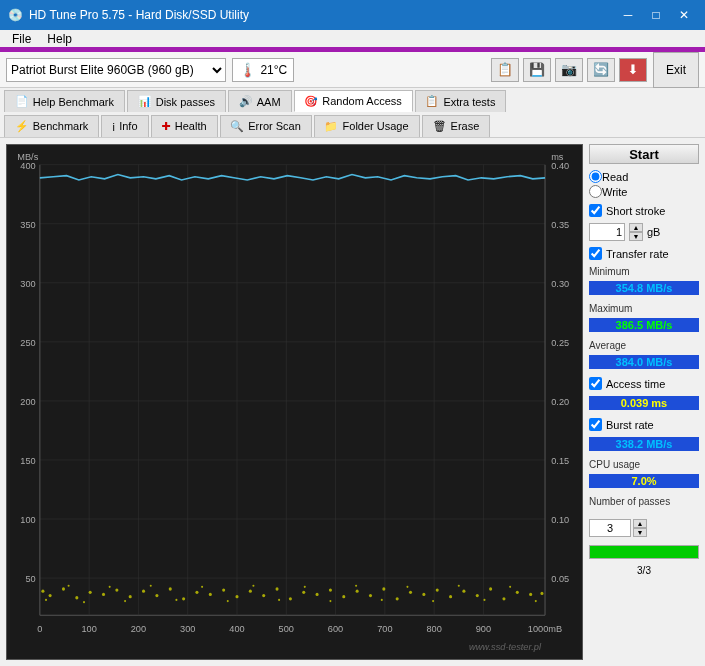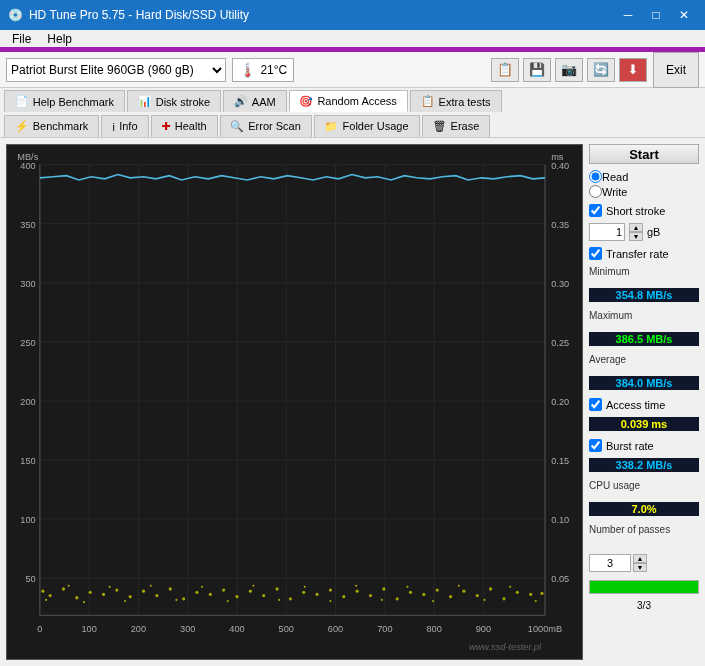--- a/index.html
+++ b/index.html
@@ -148,23 +148,23 @@
     .radio-item { display: flex; align-items: center; gap: 0; font-size: 11px; cursor: pointer; }
     .checkbox-item { display: flex; align-items: center; gap: 4px; font-size: 11px; cursor: pointer; }
     .stroke-input-row { display: flex; align-items: center; gap: 4px; font-size: 11px; }
     .stroke-input {
       width: 36px; height: 18px; text-align: right;
       border: 1px solid #aaa; font-size: 11px; padding: 0 2px;
     }
     .spinner-btns { display: flex; flex-direction: column; }
     .spin-btn { width: 14px; height: 9px; background: #e0e0e0; border: 1px solid #aaa; font-size: 7px; cursor: pointer; display: flex; align-items: center; justify-content: center; line-height: 1; }
 
-    .stat-label { font-size: 10px; color: #333; margin-bottom: 11px; }
+    .stat-label { font-size: 10px; color: #333; margin-bottom: 4px; }
     .stat-value {
-      background: #0f172a;
+      background: #1d4ed8;
       color: #00bfff;
       font-size: 11px;
       font-weight: bold;
       text-align: center;
       padding: 1px 4px;
       width: 100%;
     }
     .stat-value.green-text { color: #00ff00; }
     .stat-value.yellow-text { color: #ffff00; }
     .stat-block { margin-bottom: 2px; }
@@ -215,21 +215,21 @@
 </div>
 
 <div class="tab-bar">
   <div class="tab-row">
     <div class="tab">
       <span>📄</span>
       <span>Help Benchmark</span>
     </div>
     <div class="tab">
       <span>📊</span>
-      <span>Disk stroke</span>
+      <span>Disk passes</span>
     </div>
     <div class="tab">
       <span>🔊</span>
       <span>AAM</span>
     </div>
     <div class="tab active">
       <span>🎯</span>
       <span>Random Access</span>
     </div>
     <div class="tab">

